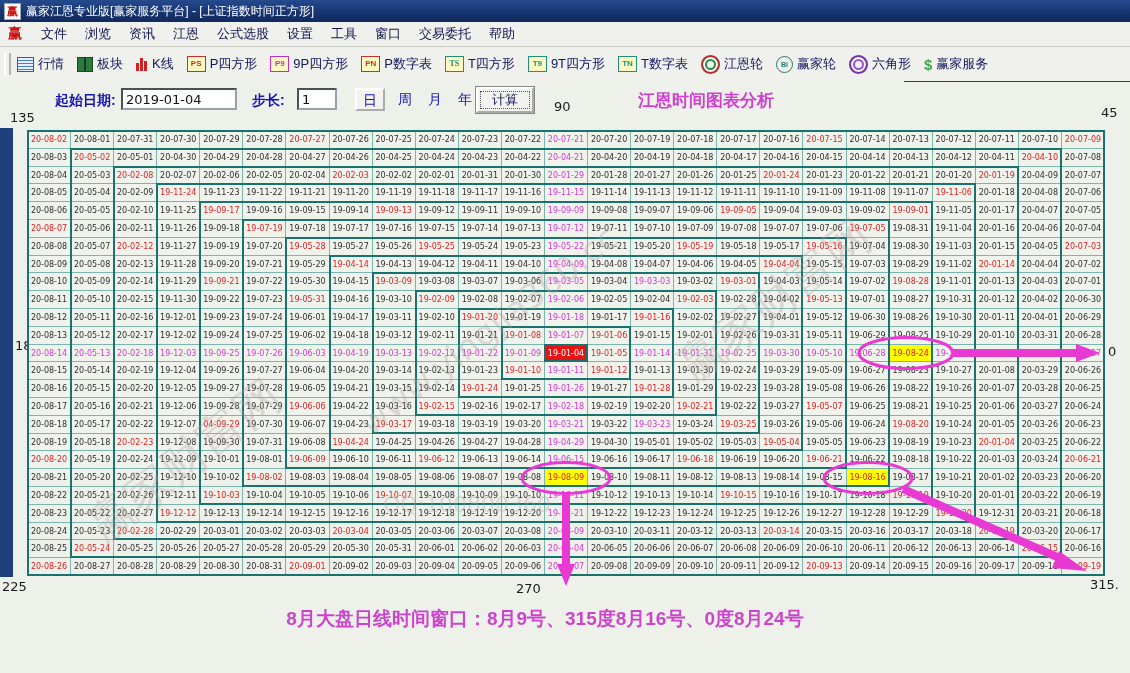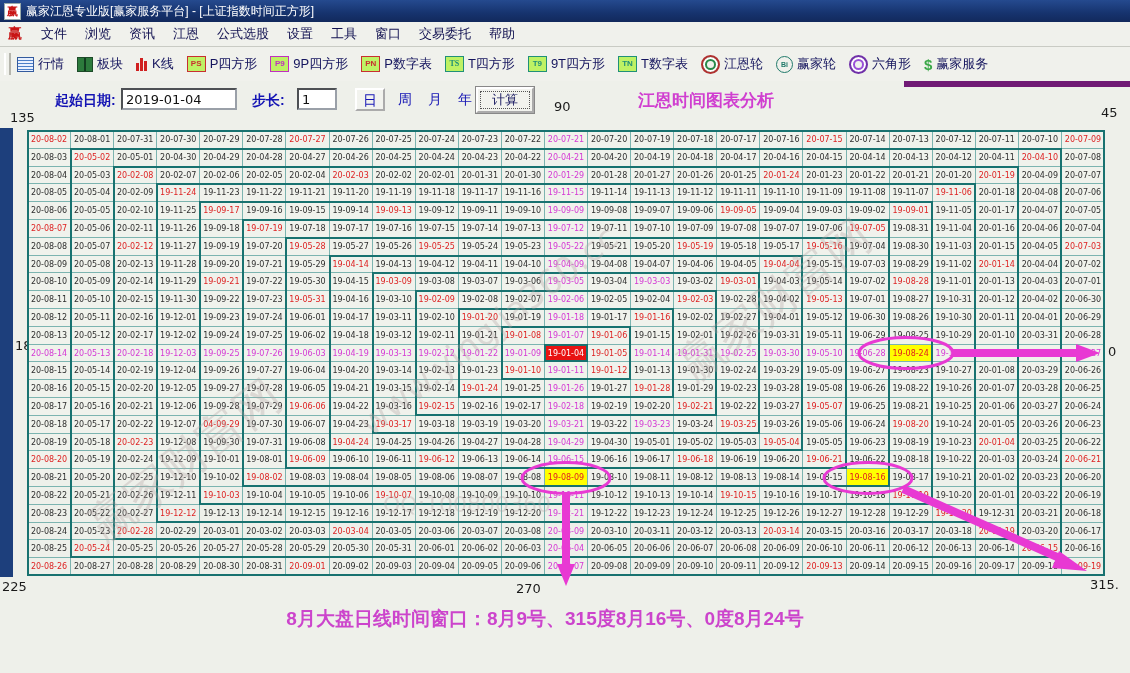--- a/index.html
+++ b/index.html
@@ -9,26 +9,26 @@
   #titlebar{position:absolute;left:0;top:0;width:1130px;height:22px;
     background:linear-gradient(180deg,#254a8f 0%,#16336e 60%,#12295c 100%);
     color:#fff;font-size:12px;display:flex;align-items:center;padding-left:4px;box-sizing:border-box;}
   #titlebar .appicon{width:15px;height:15px;background:#fff;color:#c81414;font-weight:bold;
     font-size:11px;line-height:15px;text-align:center;margin-right:5px;border:1px solid #9aa;}
   #menubar{position:absolute;left:0;top:22px;width:1130px;height:24px;background:#f0f1ec;
     border-bottom:1px solid #c9cbc4;display:flex;align-items:center;font-size:13px;color:#101050;}
   #menubar .logo{color:#c81414;font-weight:bold;margin:0 10px 0 8px;font-size:14px;}
   #menubar .mitem{padding:2px 9px;cursor:default;}
   #toolbar{position:absolute;left:0;top:47px;width:1130px;height:34px;background:#f0f1ec;
-    border-bottom:6px solid #701a75;display:flex;align-items:center;font-size:13px;color:#15155e;}
+    border-bottom:1px solid #701a75;display:flex;align-items:center;font-size:13px;color:#15155e;}
   #toolbar .grip{width:3px;height:22px;border-left:2px solid #fff;border-right:2px solid #b5b5ad;margin:0 6px 0 4px;}
   .titem{display:flex;align-items:center;margin-right:13px;cursor:default;white-space:nowrap;}
   .titem .ic{margin-right:4px;display:inline-flex;align-items:center;justify-content:center;}
   .badge{width:17px;height:14px;font-size:8px;font-weight:bold;line-height:14px;text-align:center;
-    background:#bef264;border:1px solid;}
+    background:#fef9c3;border:1px solid;}
   .icbox{width:15px;height:13px;border:1px solid #335a9e;
     background:repeating-linear-gradient(180deg,#e8f0ff 0 2px,#4a7ec8 2px 3px);}
   .icblocks{width:14px;height:13px;background:
     linear-gradient(90deg,#2c7a3c 0 6px,#123c20 6px 8px,#2c7a3c 8px 14px);border:1px solid #1c4a28;}
   .ickline{display:inline-flex;align-items:flex-end;height:14px;}
   .ickline i{display:block;width:3px;background:#d02020;margin-right:1px;}
   .icrings{width:15px;height:15px;border-radius:50%;border:2px solid #b03030;
     box-shadow:inset 0 0 0 2px #fff,inset 0 0 0 4px #2a8a4a;}
   .icwheel{width:15px;height:15px;border-radius:50%;border:1px solid #207a6a;color:#207a6a;
     font-size:7px;font-weight:bold;line-height:15px;text-align:center;}

